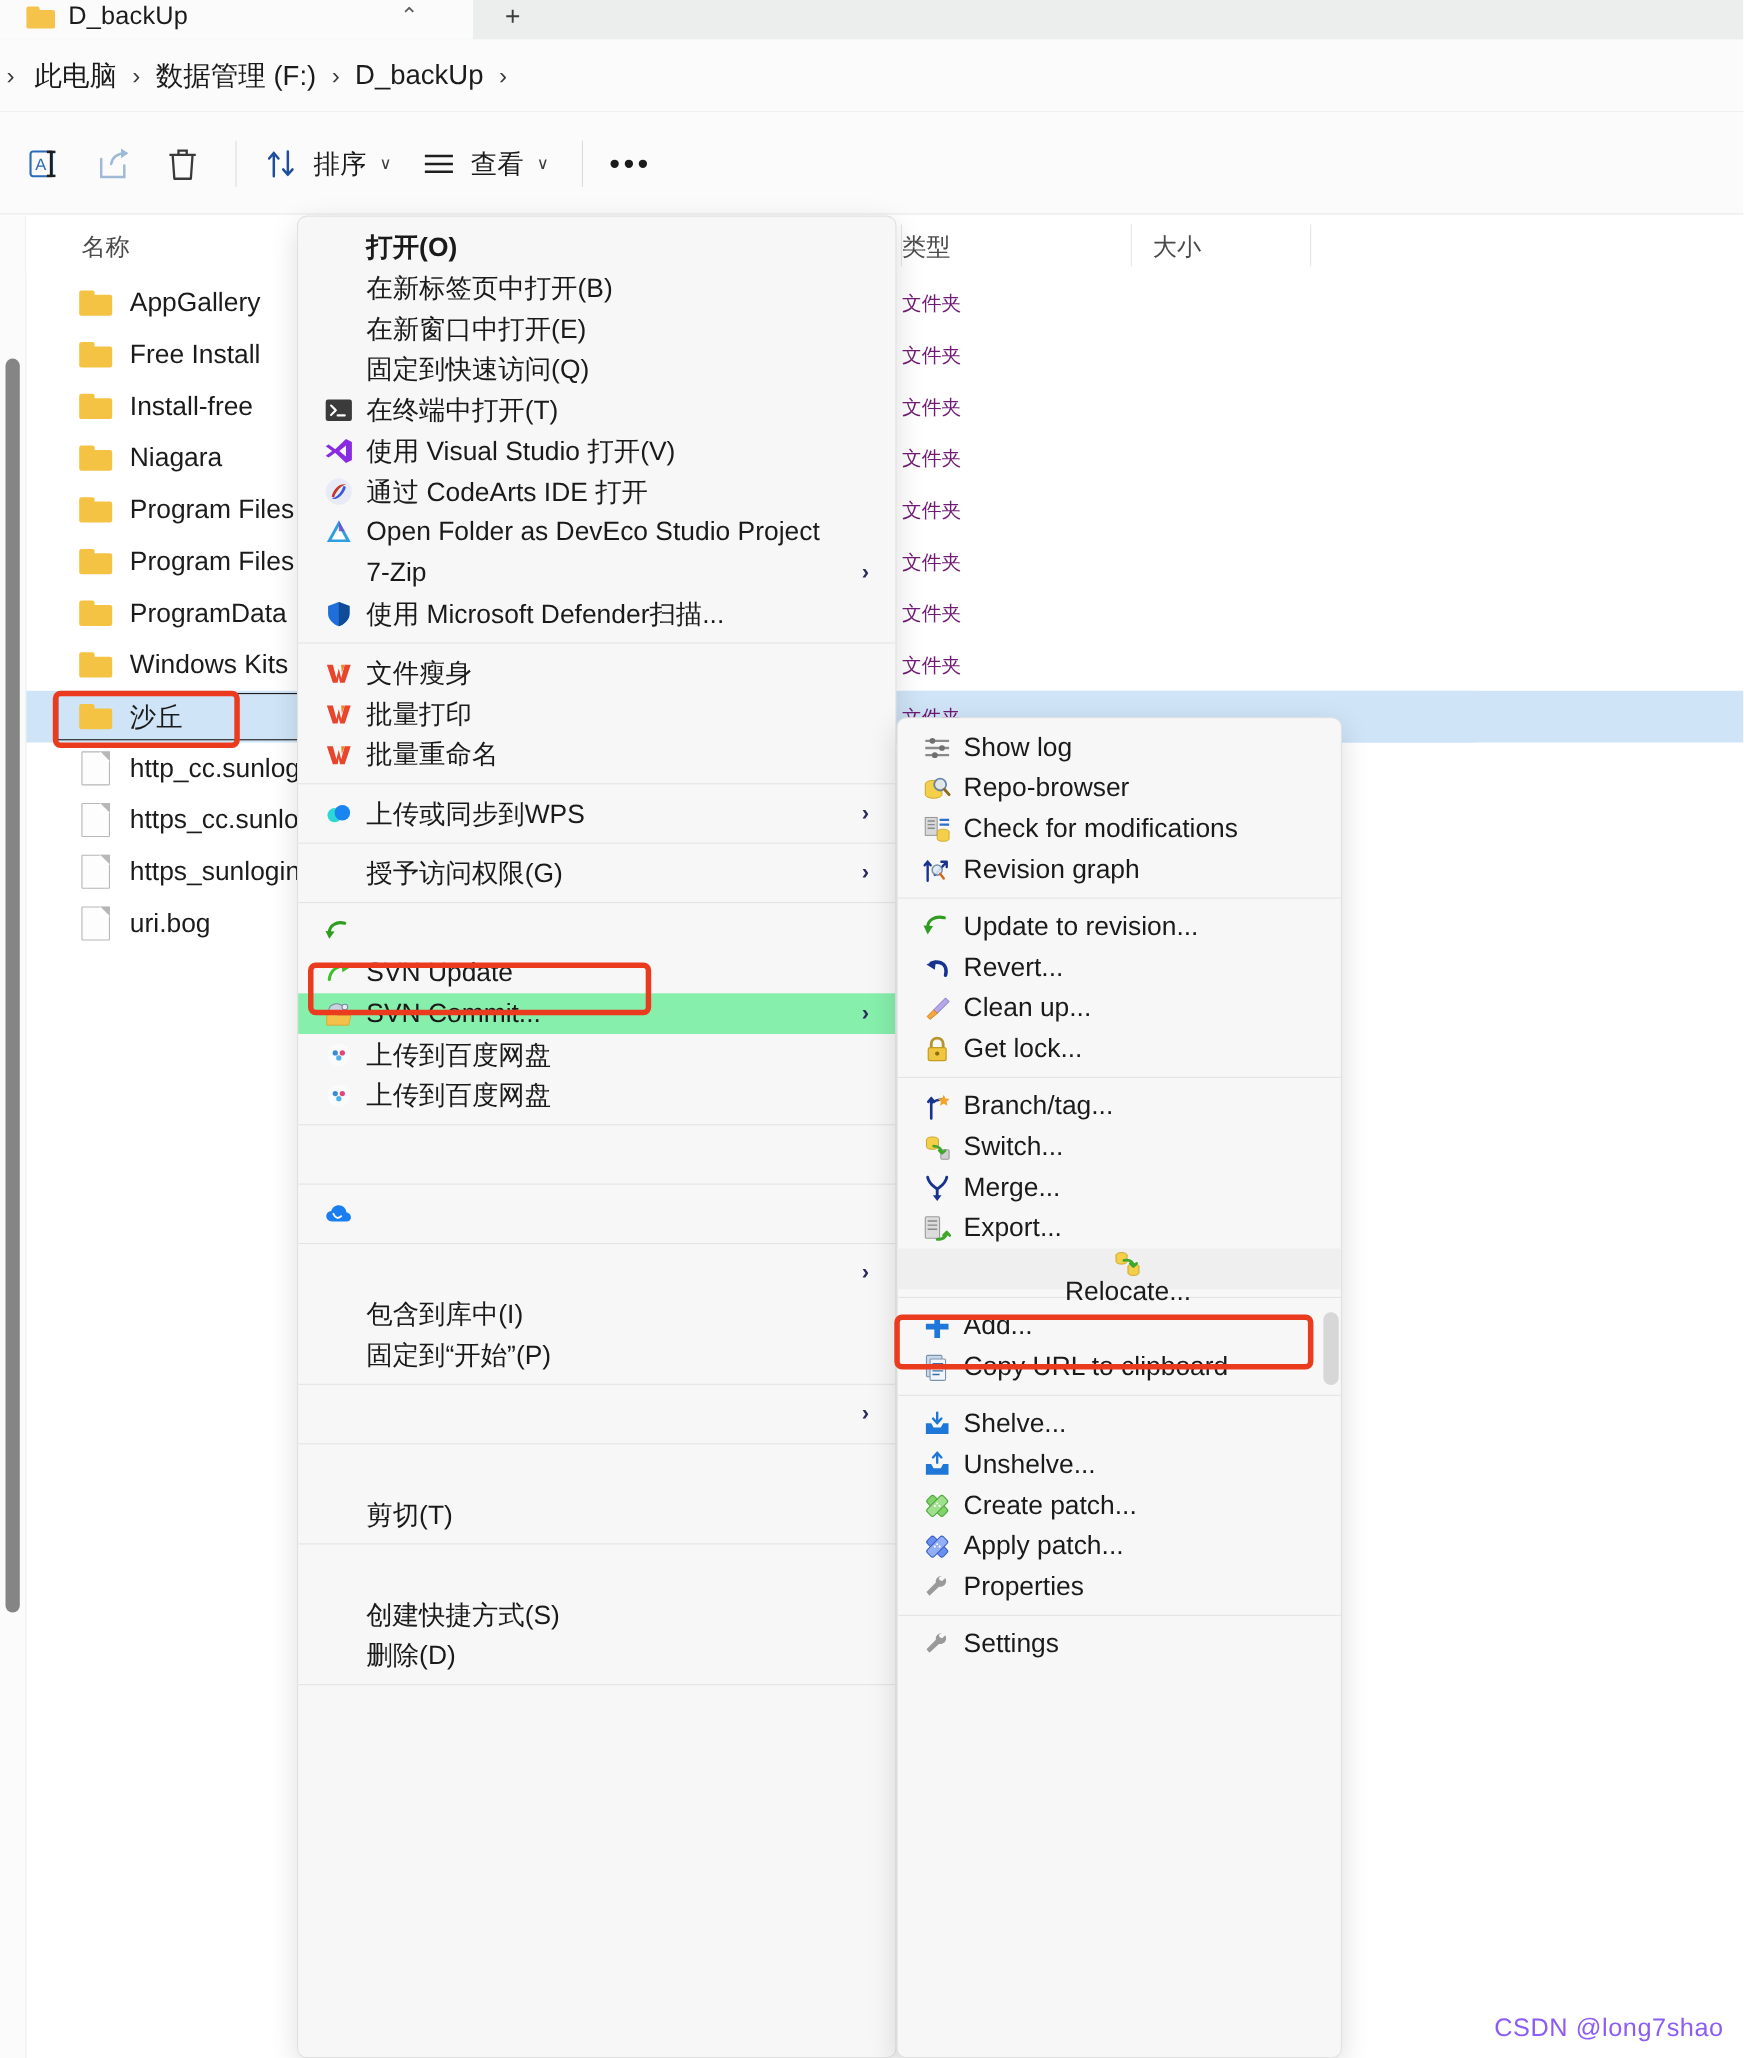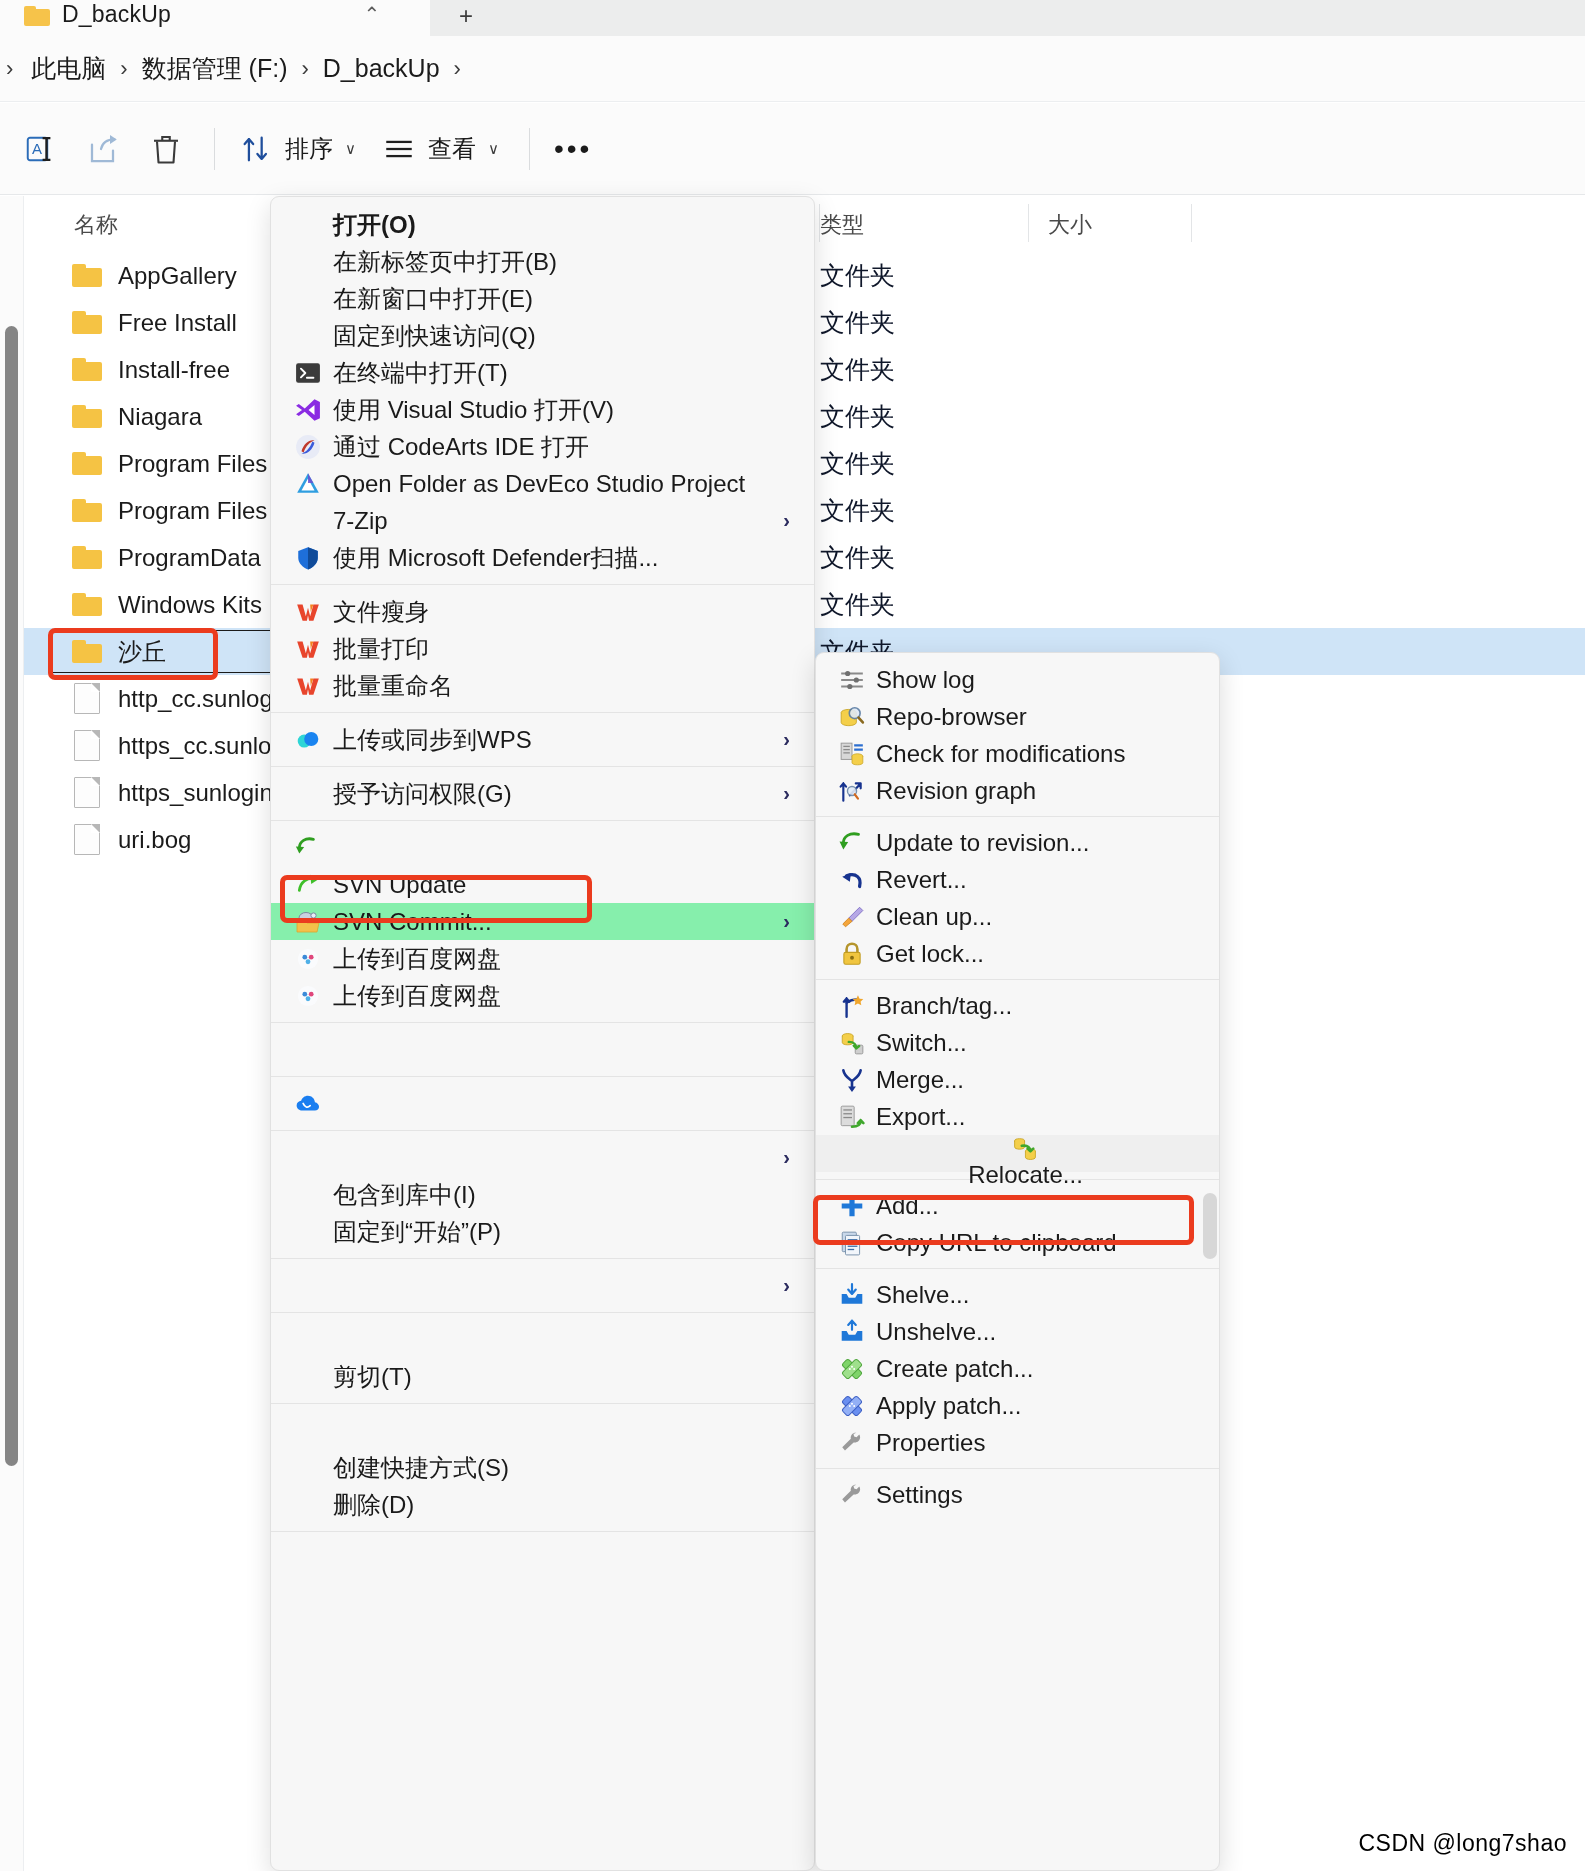--- a/index.html
+++ b/index.html
@@ -98,21 +98,21 @@
   .ficon-doc {
     width:26px; height:31px; position:relative; flex:0 0 auto; margin-right:18px; margin-left:2px;
     background:#fdfdfd; border:1.5px solid #b7b7b7; border-radius:1px;
   }
   .ficon-doc:after{
     content:''; position:absolute; right:-1px; top:-1px; border-width:0 9px 9px 0;
     border-style:solid; border-color:#ffffff #b7b7b7;
   }
   .fname { font-size:24px; color:#1b1b1b; white-space:nowrap; }
   .type-rows { position:absolute; left:820px; top:56px; width:520px; }
-  .trow { height:47px; display:flex; align-items:center; font-size:25px; color:#0f172a;text-align:center; }
+  .trow { height:47px; display:flex; align-items:center; font-size:18px; color:#701a75;text-align:center; }
   .trow.selected { background:#cfe4f7; }
 
   
   .ring {
     position:absolute; border:5px solid #eb3b1e; border-radius:7px; pointer-events:none;
   }
 
   
   .ctxmenu {
     position:absolute; left:270px; top:196px; width:545px; height:1675px;
@@ -146,21 +146,21 @@
   .si-ico { width:44px; flex:0 0 auto; display:flex; align-items:center; justify-content:center; }
   .si-label { margin-left:2px; }
   .ssep { height:1px; background:#e4e4e4; margin:7px 0; }
   .spad { height:8px; }
   .sub-scroll {
     position:absolute; right:2px; top:540px; width:14px; height:66px; background:#d7d7d7; border-radius:7px;
   }
 
   
   .watermark {
-    position:absolute; right:18px; bottom:14px; font-size:23px; color:#000000;
+    position:absolute; right:18px; bottom:14px; font-size:23px; color:#8b5cf6;
     letter-spacing:0.5px;
   }
 </style>
 </head>
 <body>
 
 <div class="root">
 
   <div class="tabstrip">
     <div class="tab-active">

